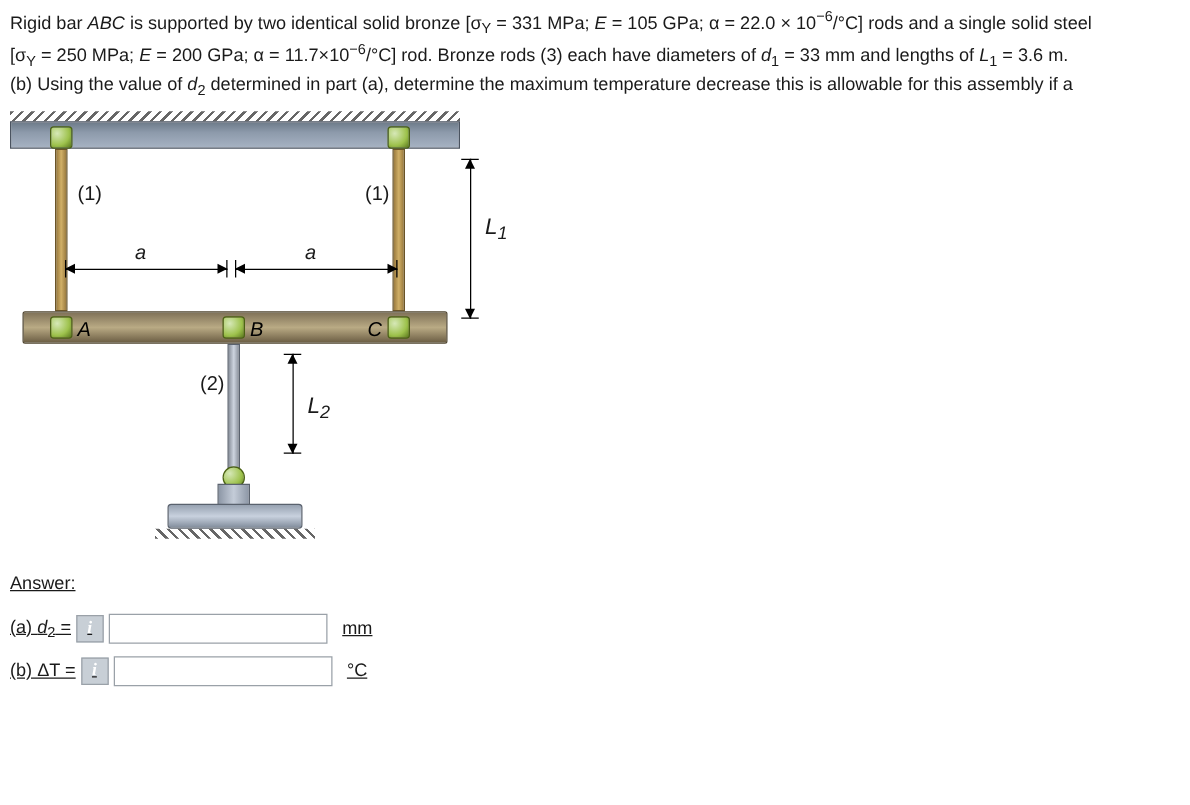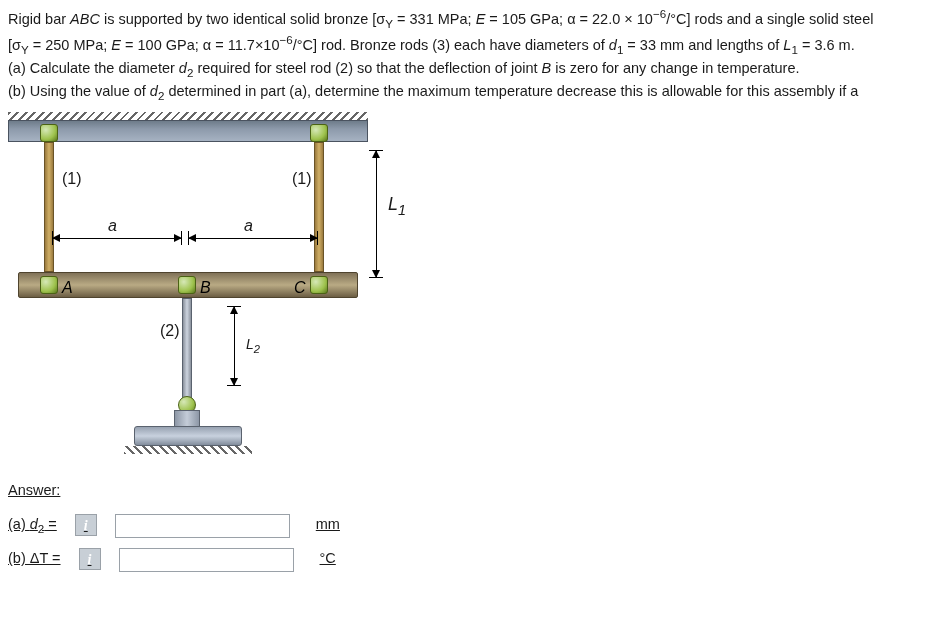--- a/index.html
+++ b/index.html
@@ -171,21 +171,21 @@
     .dim-L2 .aup, .dim-L2 .adn {
       position: absolute; left: -4px;
       width: 0; height: 0;
       border-left: 4px solid transparent;
       border-right: 4px solid transparent;
     }
     .dim-L2 .aup { top: 0; border-bottom: 8px solid #000; }
     .dim-L2 .adn { bottom: 0; border-top: 8px solid #000; }
     .dim-L2 .htick { position: absolute; height:1px; width:14px; background:#000; left:-7px;}
     .dim-L2 .ht1 { top:0; } .dim-L2 .ht2 { bottom:0; }
-    .L2-label { position: absolute; left: 238px; top: 215px; font-style: italic; font-size: 14px; text-align: right; }
+    .L2-label { position: absolute; left: 238px; top: 215px; font-style: italic; font-size: 18px; text-align: right; }
 
     
     .pin {
       position: absolute;
       top: 276px; left: 170px;
       width: 18px; height: 18px;
       background: radial-gradient(circle at 30% 30%, #d6e8b7, #9ec24d 60%, #58761a);
       border: 1px solid #4b6214;
       border-radius: 50%;
     }
@@ -209,22 +209,22 @@
       top: 326px; left: 116px;
       width: 128px; height: 8px;
       background: repeating-linear-gradient(45deg, #666 0 2px, transparent 2px 6px);
     }
 
     
     .answer-section { margin-top: 8px; text-decoration: underline; }
     .answer-label { margin-bottom: 14px; }
     .row {
       display: flex;
-      align-items: flex-start;
-      gap: 18px;
+      align-items: center;
+      gap: 4px;
       margin-bottom: 10px;
       font-size: 14.5px;
     }
     .info-btn {
       width: 22px; height: 22px;
       background: #c8cfd6;
       border: 1px solid #9aa1a8;
       display: flex;
       align-items: center;
       justify-content: center;
@@ -244,24 +244,21 @@
     .unit { margin-left: 8px; }
   </style>
 </head>
 <body>
 
 <div class="problem-text">
   <p>
     <span>Rigid bar </span><i>ABC</i><span> is supported by two identical solid bronze [σ</span><sub>Y</sub><span> = 331 MPa; </span><i>E</i><span> = 105 GPa; α = 22.0 × 10</span><sup>−6</sup><span>/°C] rods and a single solid steel</span>
   </p>
   <p>
-    <span>[σ</span><sub>Y</sub><span> = 250 MPa; </span><i>E</i><span> = 100 GPa; α = 11.7×10</span><sup>−6</sup><span>/°C] rod.  Bronze rods (3) each have diameters of </span><i>d</i><sub>1</sub><span> = 33 mm and lengths of </span><i>L</i><sub>1</sub><span> = 3.6 m.</span>
-  </p>
-  <p>
-    <span>(a) Calculate the diameter </span><i>d</i><sub>2</sub><span> required for steel rod (2) so that the deflection of joint </span><i>B</i><span> is zero for any change in temperature.</span>
+    <span>[σ</span><sub>Y</sub><span> = 250 MPa; </span><i>E</i><span> = 200 GPa; α = 11.7×10</span><sup>−6</sup><span>/°C] rod.  Bronze rods (3) each have diameters of </span><i>d</i><sub>1</sub><span> = 33 mm and lengths of </span><i>L</i><sub>1</sub><span> = 3.6 m.</span>
   </p>
   <p>
     <span>(b) Using the value of </span><i>d</i><sub>2</sub><span> determined in part (a), determine the maximum temperature decrease this is allowable for this assembly if a</span>
   </p>
 </div>
 
 <div class="figure">
   <div class="hatch"></div>
   <div class="ceiling"></div>
   <div class="joint-top left"></div>

